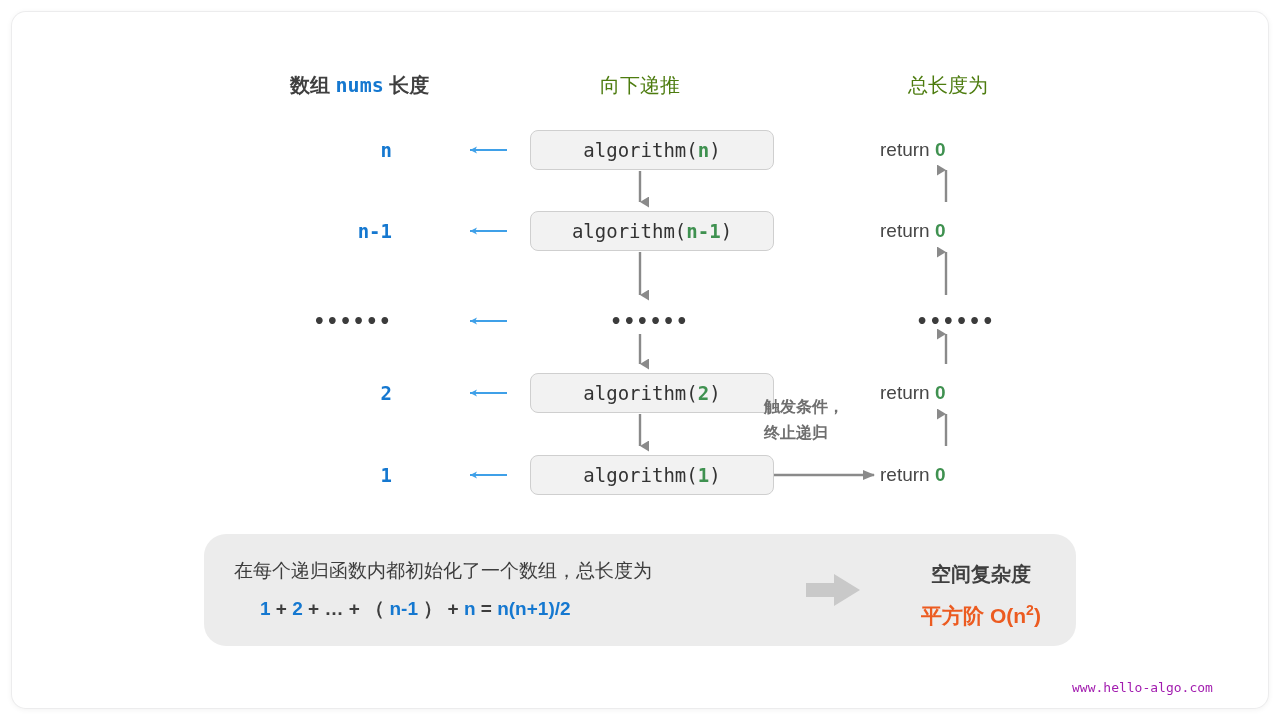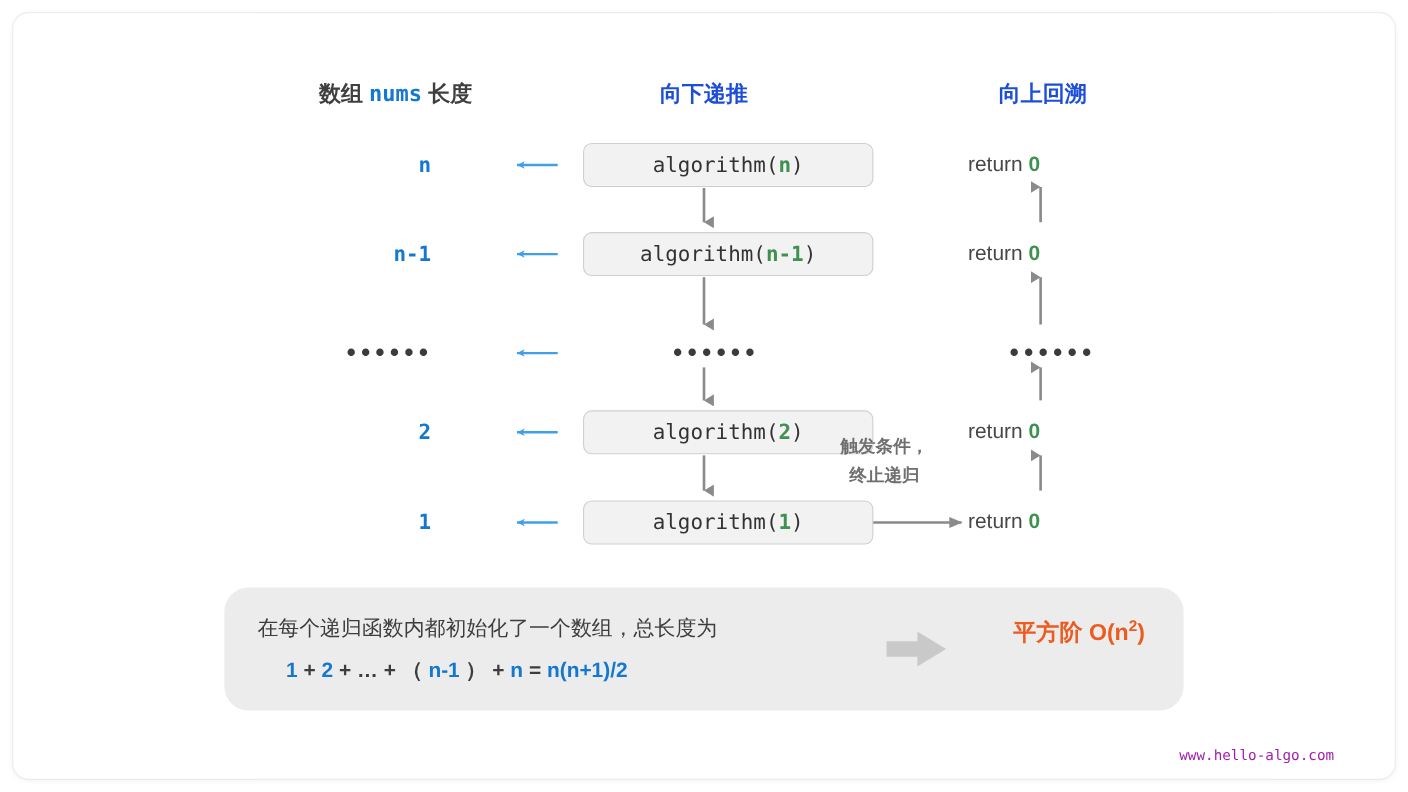--- a/index.html
+++ b/index.html
@@ -22,23 +22,23 @@
     border-radius: 14px;
     box-shadow: 0 0 0 1px #ececed, 0 1px 6px rgba(0,0,0,0.07);
     overflow: hidden;
   }
 
   
   .abs { position: absolute; }
 
   
   .col-header {
-    font-weight: bold;
+    font-weight: normal;
     font-size: 20px;
-    color: #1d4ed8;
+    color: #4d7c0f;
     white-space: nowrap;
   }
   .hdr-left {
     font-weight: bold;
     font-size: 20px;
     color: #3f3f3f;
     white-space: nowrap;
   }
   .hdr-left .mono-blue {
     font-family: "DejaVu Sans Mono", "Liberation Mono", monospace;
@@ -61,21 +61,21 @@
     font-weight: bold;
     color: #3b3b3b;
     letter-spacing: 1px;
     white-space: nowrap;
     font-family: "DejaVu Sans", sans-serif;
   }
 
   
   .call-box {
     box-sizing: border-box;
-    width: 264px;
+    width: 244px;
     height: 40px;
     background: #f2f2f2;
     border: 1px solid #cfcfcf;
     border-radius: 8px;
     display: flex;
     align-items: center;
     justify-content: center;
     font-family: "DejaVu Sans Mono", "Liberation Mono", monospace;
     font-size: 19px;
     color: #333333;
@@ -98,21 +98,20 @@
     font-weight: bold;
   }
 
   
   .anno {
     font-weight: bold;
     font-size: 16px;
     color: #6f6f6f;
     line-height: 26px;
     white-space: nowrap;
-    text-align: center;
   }
 
   
   .summary {
     box-sizing: border-box;
     background: #ececec;
     border-radius: 22px;
     display: flex;
     align-items: center;
   }
@@ -173,21 +172,21 @@
 <div class="canvas">
 
   <div class="abs hdr-left" style="left:278px; top:60px;">
     <span>数组</span>
     <span class="mono-blue">nums</span>
     <span>长度</span>
   </div>
 
   <div class="abs col-header" style="left:588px; top:60px;">向下递推</div>
 
-  <div class="abs col-header" style="left:896px; top:60px;">向上回溯</div>
+  <div class="abs col-header" style="left:896px; top:60px;">总长度为</div>
 
   <svg class="overlay" viewBox="0 0 1256 696">
     <defs>
       <marker id="blueArrow" markerWidth="8" markerHeight="8" refX="7" refY="4" orient="auto" markerUnits="userSpaceOnUse">
         <path d="M7,4 L0,0.6 L1.8,4 L0,7.4 Z" fill="#3fa0e8"></path>
       </marker>
       <marker id="grayArrowDown" markerWidth="11" markerHeight="10" refX="5.5" refY="9" orient="auto" markerUnits="userSpaceOnUse">
         <path d="M0,0 L11,0 L5.5,9 Z" fill="#8a8a8a"></path>
       </marker>
       <marker id="grayArrowUp" markerWidth="11" markerHeight="10" refX="5.5" refY="9" orient="auto" markerUnits="userSpaceOnUse">
@@ -280,20 +279,21 @@
       <div class="sum-line2"><span class="b">1</span> <span class="op">+</span> <span class="b">2</span> <span class="op">+</span> <span class="op">…</span> <span class="op">+</span> <span class="op">（</span> <span class="b">n-1</span> <span class="op">）</span> <span class="op">+</span> <span class="b">n</span> <span class="op">=</span> <span class="b">n(n+1)/2</span></div>
     </div>
 
     <div class="abs" style="left:600px; top:38px; width:60px; height:36px;">
       <svg width="60" height="36" viewBox="0 0 60 36">
         <path d="M2,11 L30,11 L30,2 L56,18 L30,34 L30,25 L2,25 Z" fill="#c9c9c9"></path>
       </svg>
     </div>
 
     <div class="abs sum-right" style="left:692px; top:27px; width:170px;">
+      <div class="sum-title">空间复杂度</div>
       <div class="sum-value">
         <span>平方阶  O(n</span><sup>2</sup><span>)</span>
       </div>
     </div>
   </div>
 
   <div class="abs watermark" style="left:1060px; top:668px;">www.hello-algo.com</div>
 
 </div>
 

